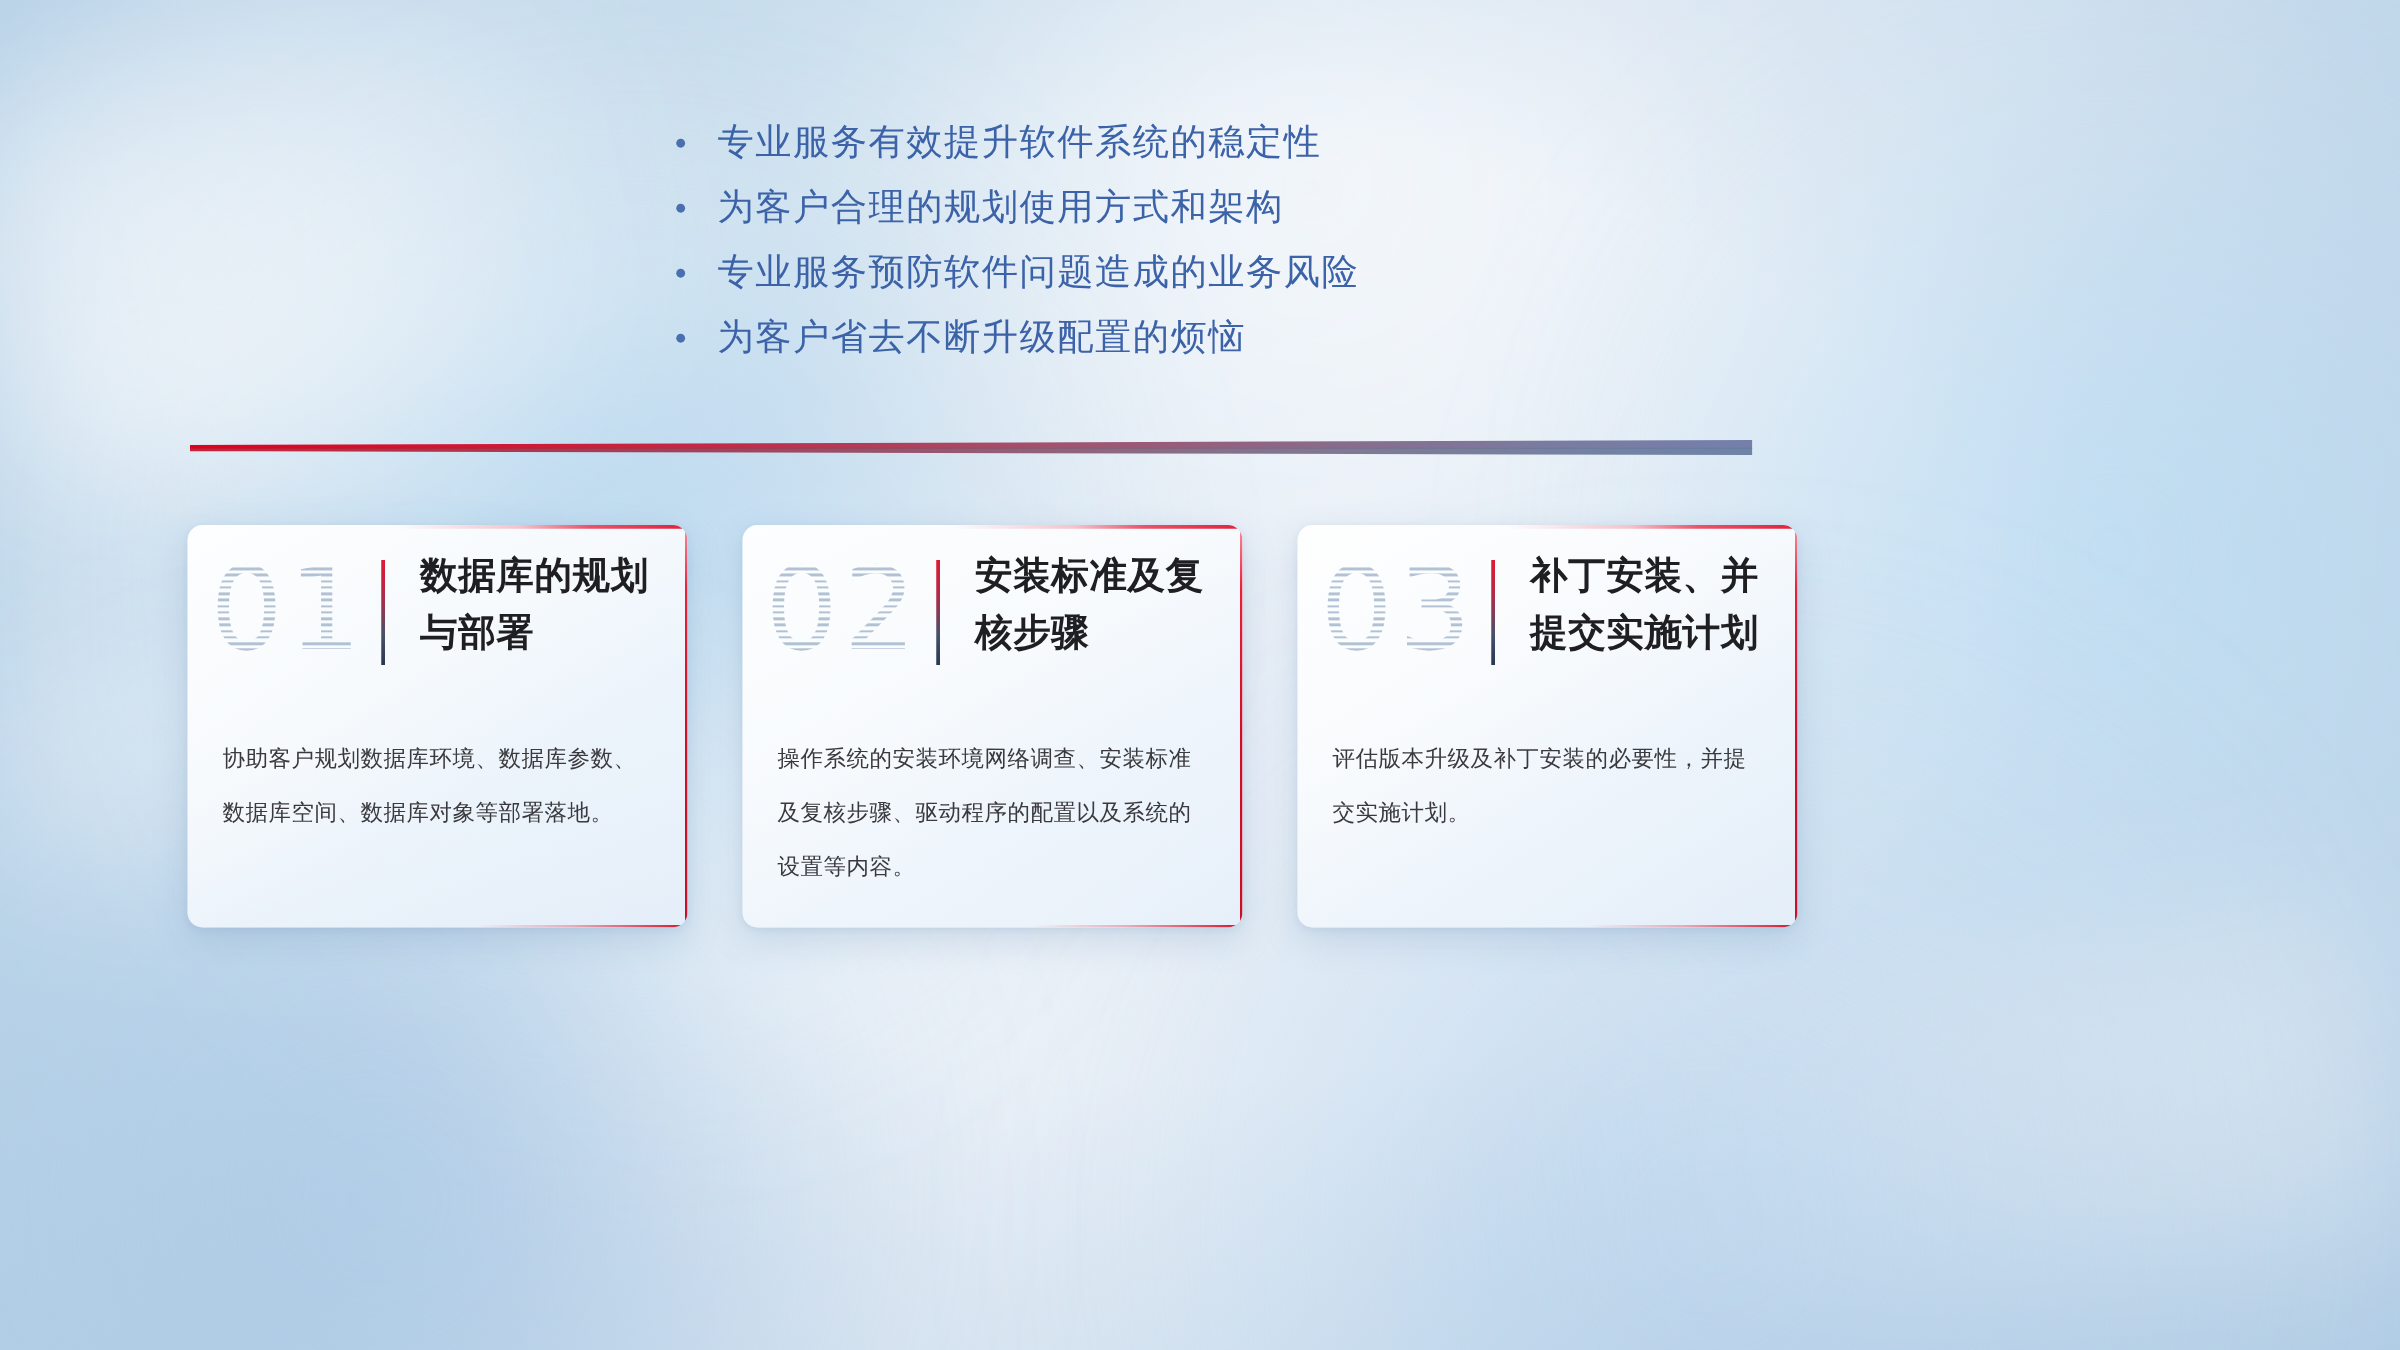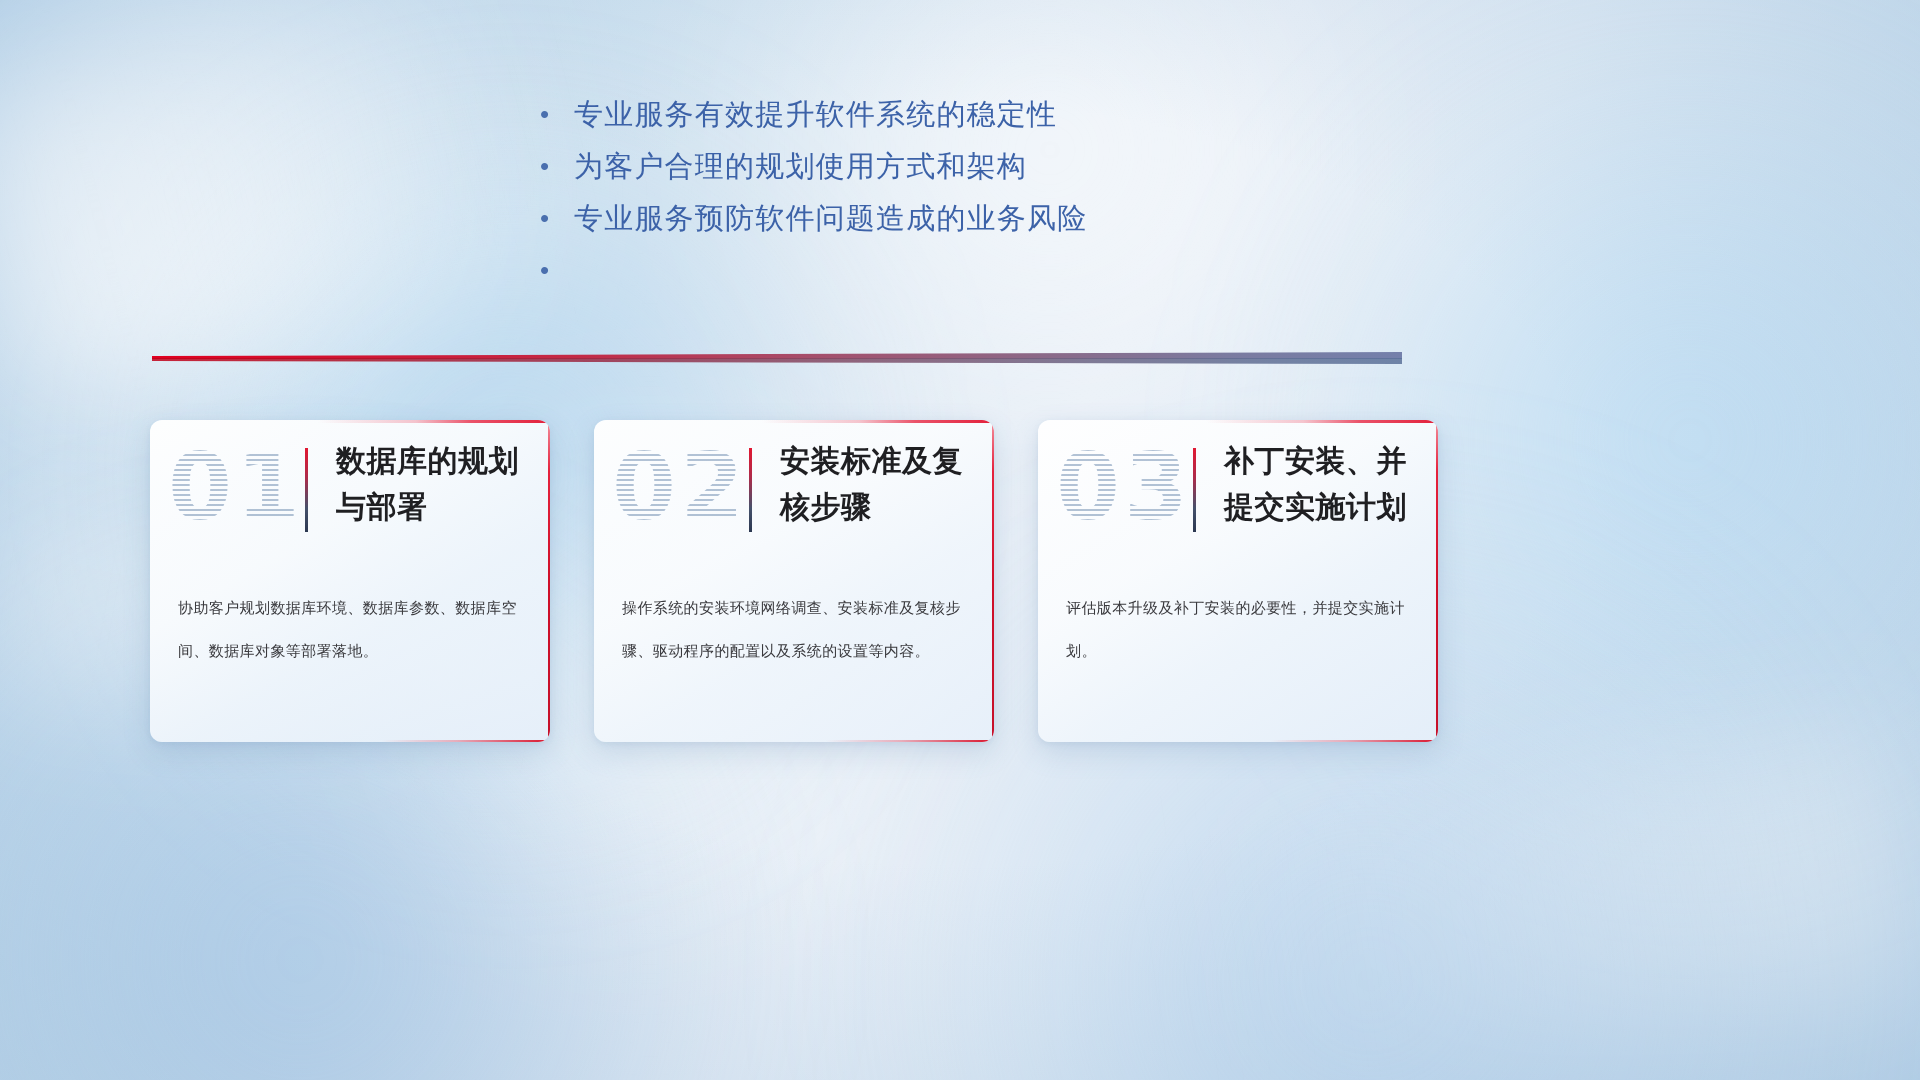--- a/index.html
+++ b/index.html
@@ -112,21 +112,21 @@
     position:absolute; right:0; bottom:0; height:2.5px; width:42%;
     background:linear-gradient(270deg,#d9142c 0%, rgba(230,90,110,.45) 55%, rgba(255,255,255,0) 100%);
   }
 
   .card-head{
     position:relative; height:150px;
     display:flex; align-items:center;
   }
   .wm-num{
     position:absolute; left:18px; top:14px;
-    font-size:92px; font-weight:700; letter-spacing:4px;
+    font-size:92px; font-weight:400; letter-spacing:4px;
     font-family:"DejaVu Sans",sans-serif;
     color:#8fa9c4;
     opacity:.55;
     -webkit-background-clip:text; background-clip:text;
     background-image:repeating-linear-gradient(
         180deg,
         rgba(110,140,175,.95) 0px, rgba(110,140,175,.95) 2px,
         rgba(255,255,255,0) 2px, rgba(255,255,255,0) 5px);
     color:transparent;
     filter:drop-shadow(0 0 1px rgba(255,255,255,.6));
@@ -138,21 +138,21 @@
     position:absolute; left:155px; top:28px; width:2.5px; height:84px;
     background:linear-gradient(180deg,#e11832 0%,#b02a49 34%,#45516b 72%,#2b3750 100%);
   }
   .card-title{
     position:absolute; left:186px; top:18px; right:16px;
     font-size:30px; line-height:46px; color:#1f1f22;
     letter-spacing:.5px; font-weight:700;
   }
   .card-body{
     position:absolute; left:28px; right:24px; top:166px;
-    font-size:15px; line-height:43px; color:#3a3a3e;
+    font-size:18px; line-height:43px; color:#3a3a3e;
     letter-spacing:.4px;
   }
 </style>
 </head>
 <body>
 
 <div id="bg">
   <div class="bg-base"></div>
   <div class="glow g1"></div>
   <div class="glow g2"></div>
@@ -179,20 +179,21 @@
     <span class="bullet-text">为客户合理的规划使用方式和架构</span>
   </div>
 
   <div class="bullet">
     <span class="bullet-dot">•</span>
     <span class="bullet-text">专业服务预防软件问题造成的业务风险</span>
   </div>
 
   <div class="bullet">
     <span class="bullet-dot">•</span>
+    <span class="bullet-text">为客户省去不断升级配置的烦恼</span>
   </div>
 
 </div>
 
 <div id="divider">
   <div class="d-top"></div>
   <div class="d-bot"></div>
 </div>
 
 <div id="cards">

